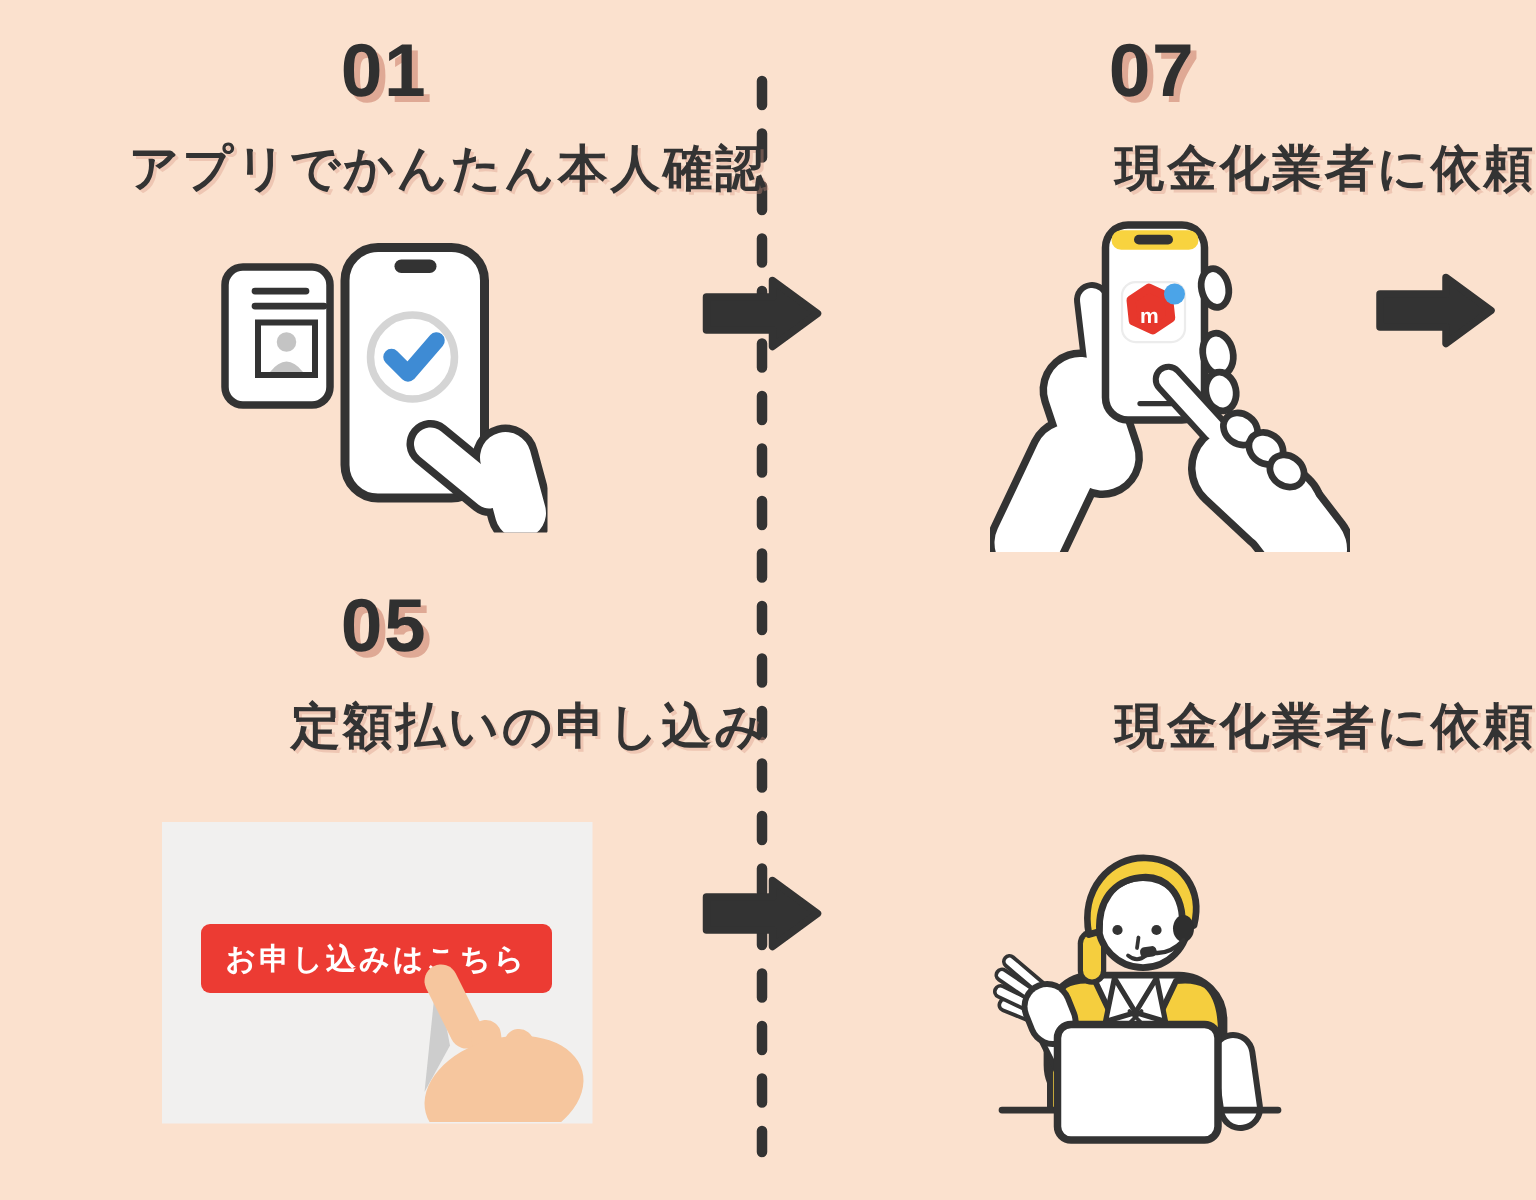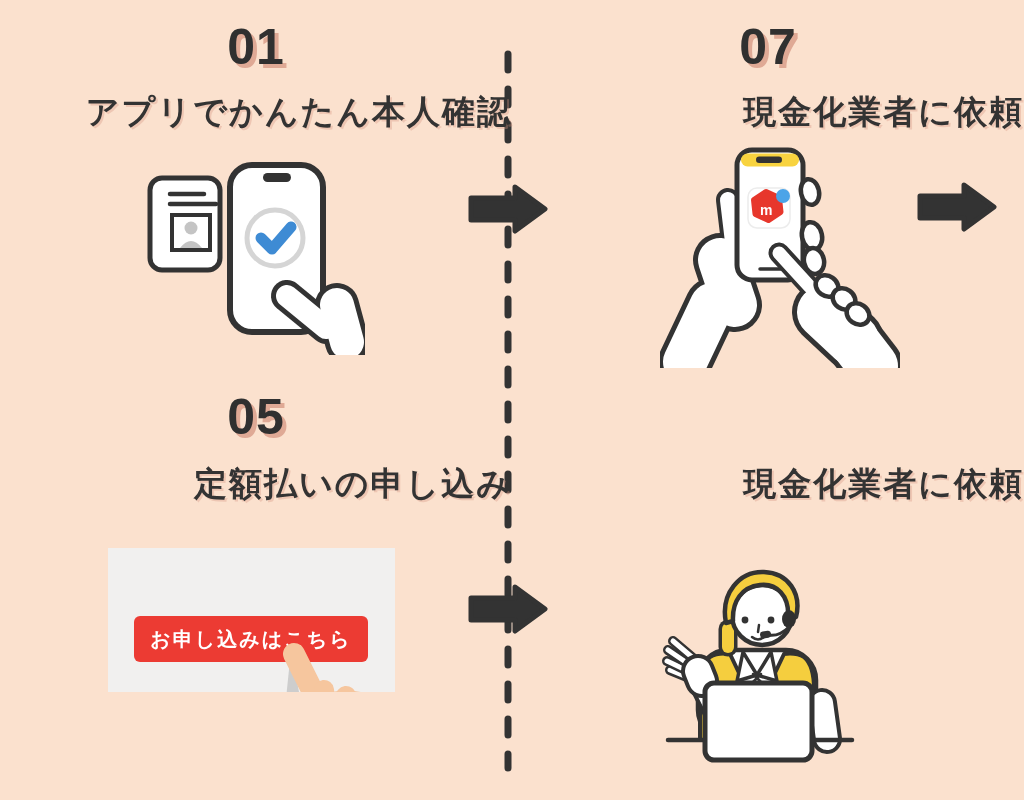--- a/index.html
+++ b/index.html
@@ -20,21 +20,21 @@
     position:absolute;width:512px;text-align:right;
     font-size:33px;font-weight:800;color:#333333;line-height:1.1;
     letter-spacing:2px;
     text-shadow:2px 2px 0 rgba(214,150,130,.35);
     white-space:nowrap;
   }
   .illo{position:absolute;}
   .dashed-divider{position:absolute;left:503px;top:48px;}
   .flow-arrow{position:absolute;}
   .browser-panel{
-    position:absolute;left:108px;top:548px;width:287px;height:144px;
+    position:absolute;left:108px;top:548px;width:287px;height:201px;
     background:#F1F0EF;overflow:hidden;
   }
   .signup-button{
     position:absolute;left:26px;top:68px;width:234px;height:46px;
     background:#EC3B33;border-radius:6px;
     display:flex;align-items:center;justify-content:center;
     color:#ffffff;font-size:20px;font-weight:800;letter-spacing:2px;
   }
   .hand-overlay{position:absolute;left:0;top:0;pointer-events:none;}
 </style>

